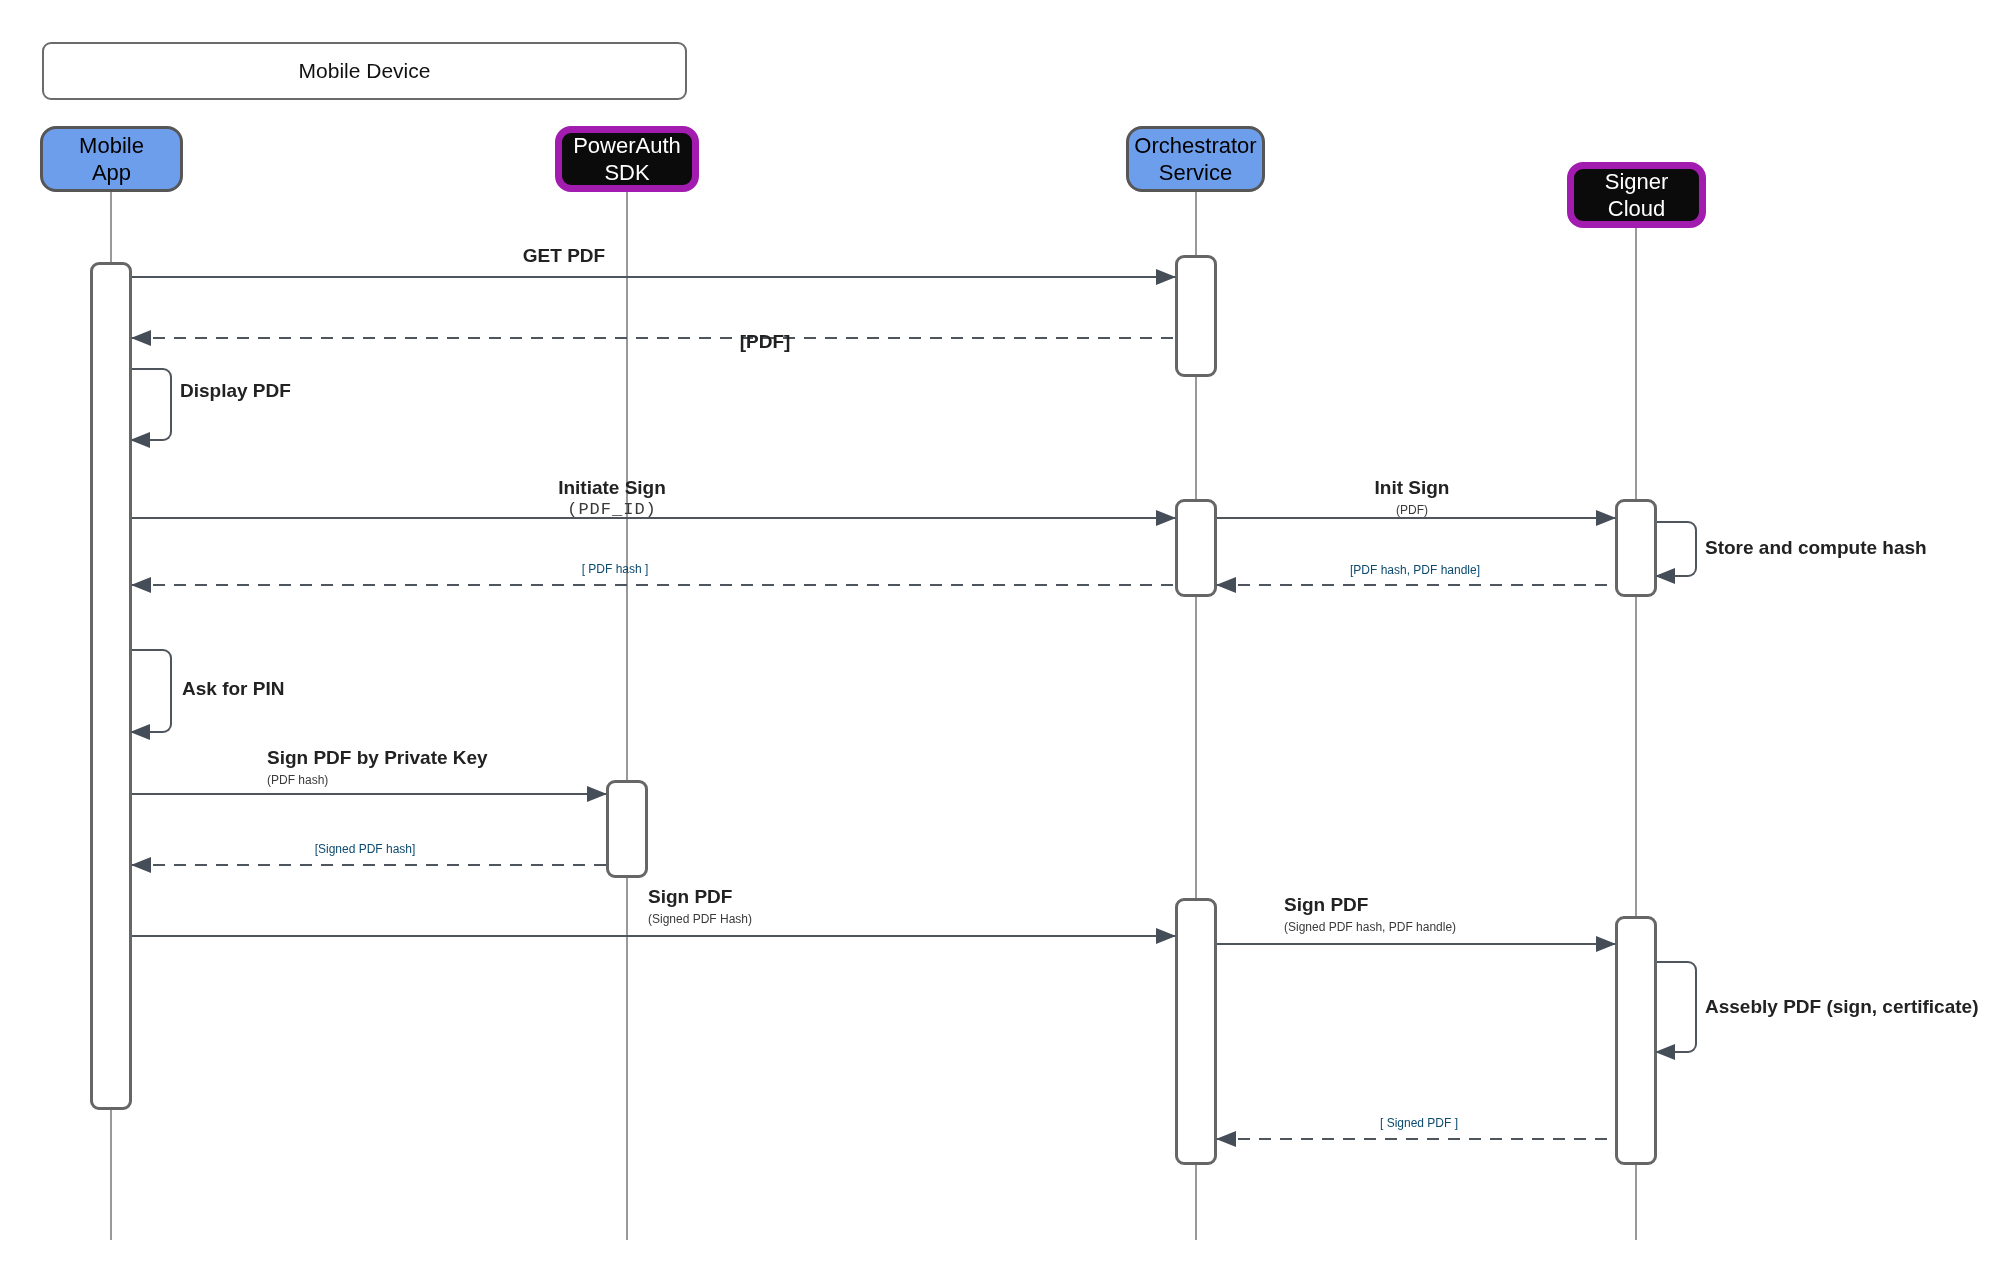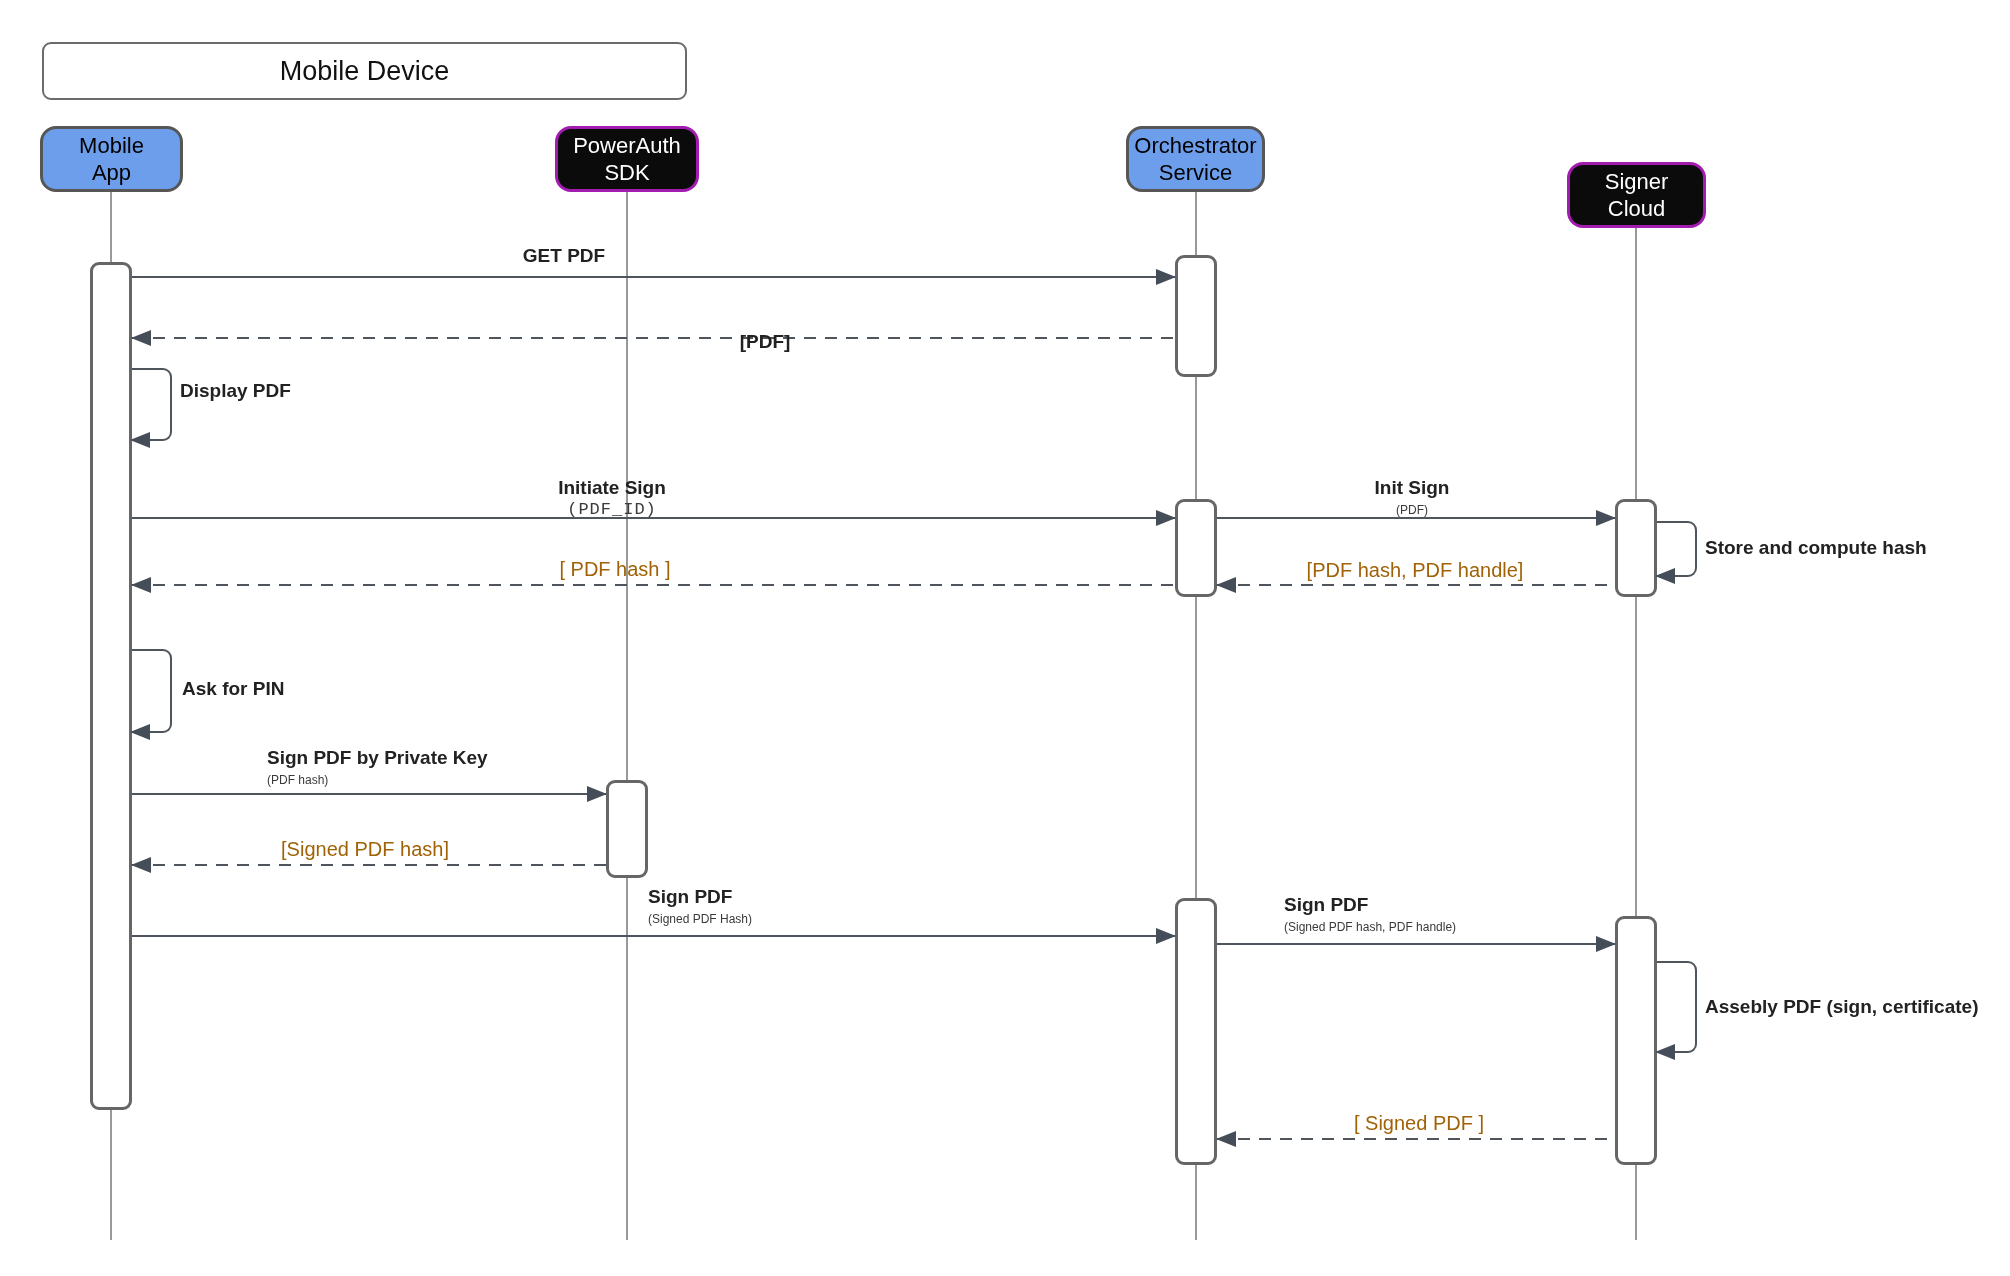--- a/index.html
+++ b/index.html
@@ -7,29 +7,29 @@
   #canvas{
     position:relative;width:2010px;height:1276px;background:#ffffff;overflow:hidden;
     font-family:"Liberation Sans", sans-serif;color:#1f1f1f;
   }
   
   .frame{
     position:absolute;top:42px;height:58px;background:#ffffff;
     border:2px solid #6b6b6b;border-radius:9px;
     display:flex;align-items:center;justify-content:center;box-sizing:border-box;
   }
-  .frame-label{font-size:27px;color:#111111;}
+  .frame-label{font-size:21px;color:#111111;}
   
   .actor{
     position:absolute;top:126px;height:66px;border-radius:16px;box-sizing:border-box;
     display:flex;align-items:center;justify-content:center;text-align:center;
     font-size:22px;line-height:27px;white-space:pre-line;
   }
   .actor.blue{background:#6d9eeb;border:3px solid #565656;color:#000000;}
-  .actor.dark{background:#0b0b0b;border:3px solid #a21caf;color:#ffffff;}
+  .actor.dark{background:#0b0b0b;border:7px solid #a21caf;color:#ffffff;}
   
   .lifeline{position:absolute;top:192px;height:1048px;width:2px;background:#999999;}
   
   .activation{
     position:absolute;width:42px;background:#ffffff;border:3px solid #666666;
     border-radius:9px;box-sizing:border-box;z-index:2;
   }
   
   .msg{position:absolute;height:2px;z-index:3;}
   .msg.solid{background:#4e555d;}
@@ -41,21 +41,21 @@
   .loop{
     position:absolute;width:40px;box-sizing:border-box;z-index:3;
     border:2px solid #4e555d;border-left:none;border-radius:0 9px 9px 0;background:transparent;
   }
   .loop::after{
     content:'';position:absolute;left:-2px;bottom:-9px;width:0;height:0;
     border-style:solid;border-width:8px 20px 8px 0;
     border-color:transparent #454e58 transparent transparent;
   }
   
-  .lbl{position:absolute;z-index:4;white-space:nowrap;font-size:20px;line-height:22px;color:#a16207;}
+  .lbl{position:absolute;z-index:4;white-space:nowrap;font-size:12px;line-height:22px;color:#0c4a6e;}
   .lbl.bold{font-weight:bold;font-size:19px;color:#222222;}
   .lbl.center{transform:translateX(-50%);text-align:center;}
   .lbl .param{display:block;font-weight:normal;font-size:12px;color:#3a3a3a;}
   .lbl .param.mono{font-family:"Liberation Mono","DejaVu Sans Mono",monospace;font-size:17px;letter-spacing:1px;}
 </style>
 </head>
 <body>
 
 <div id="canvas">
 

